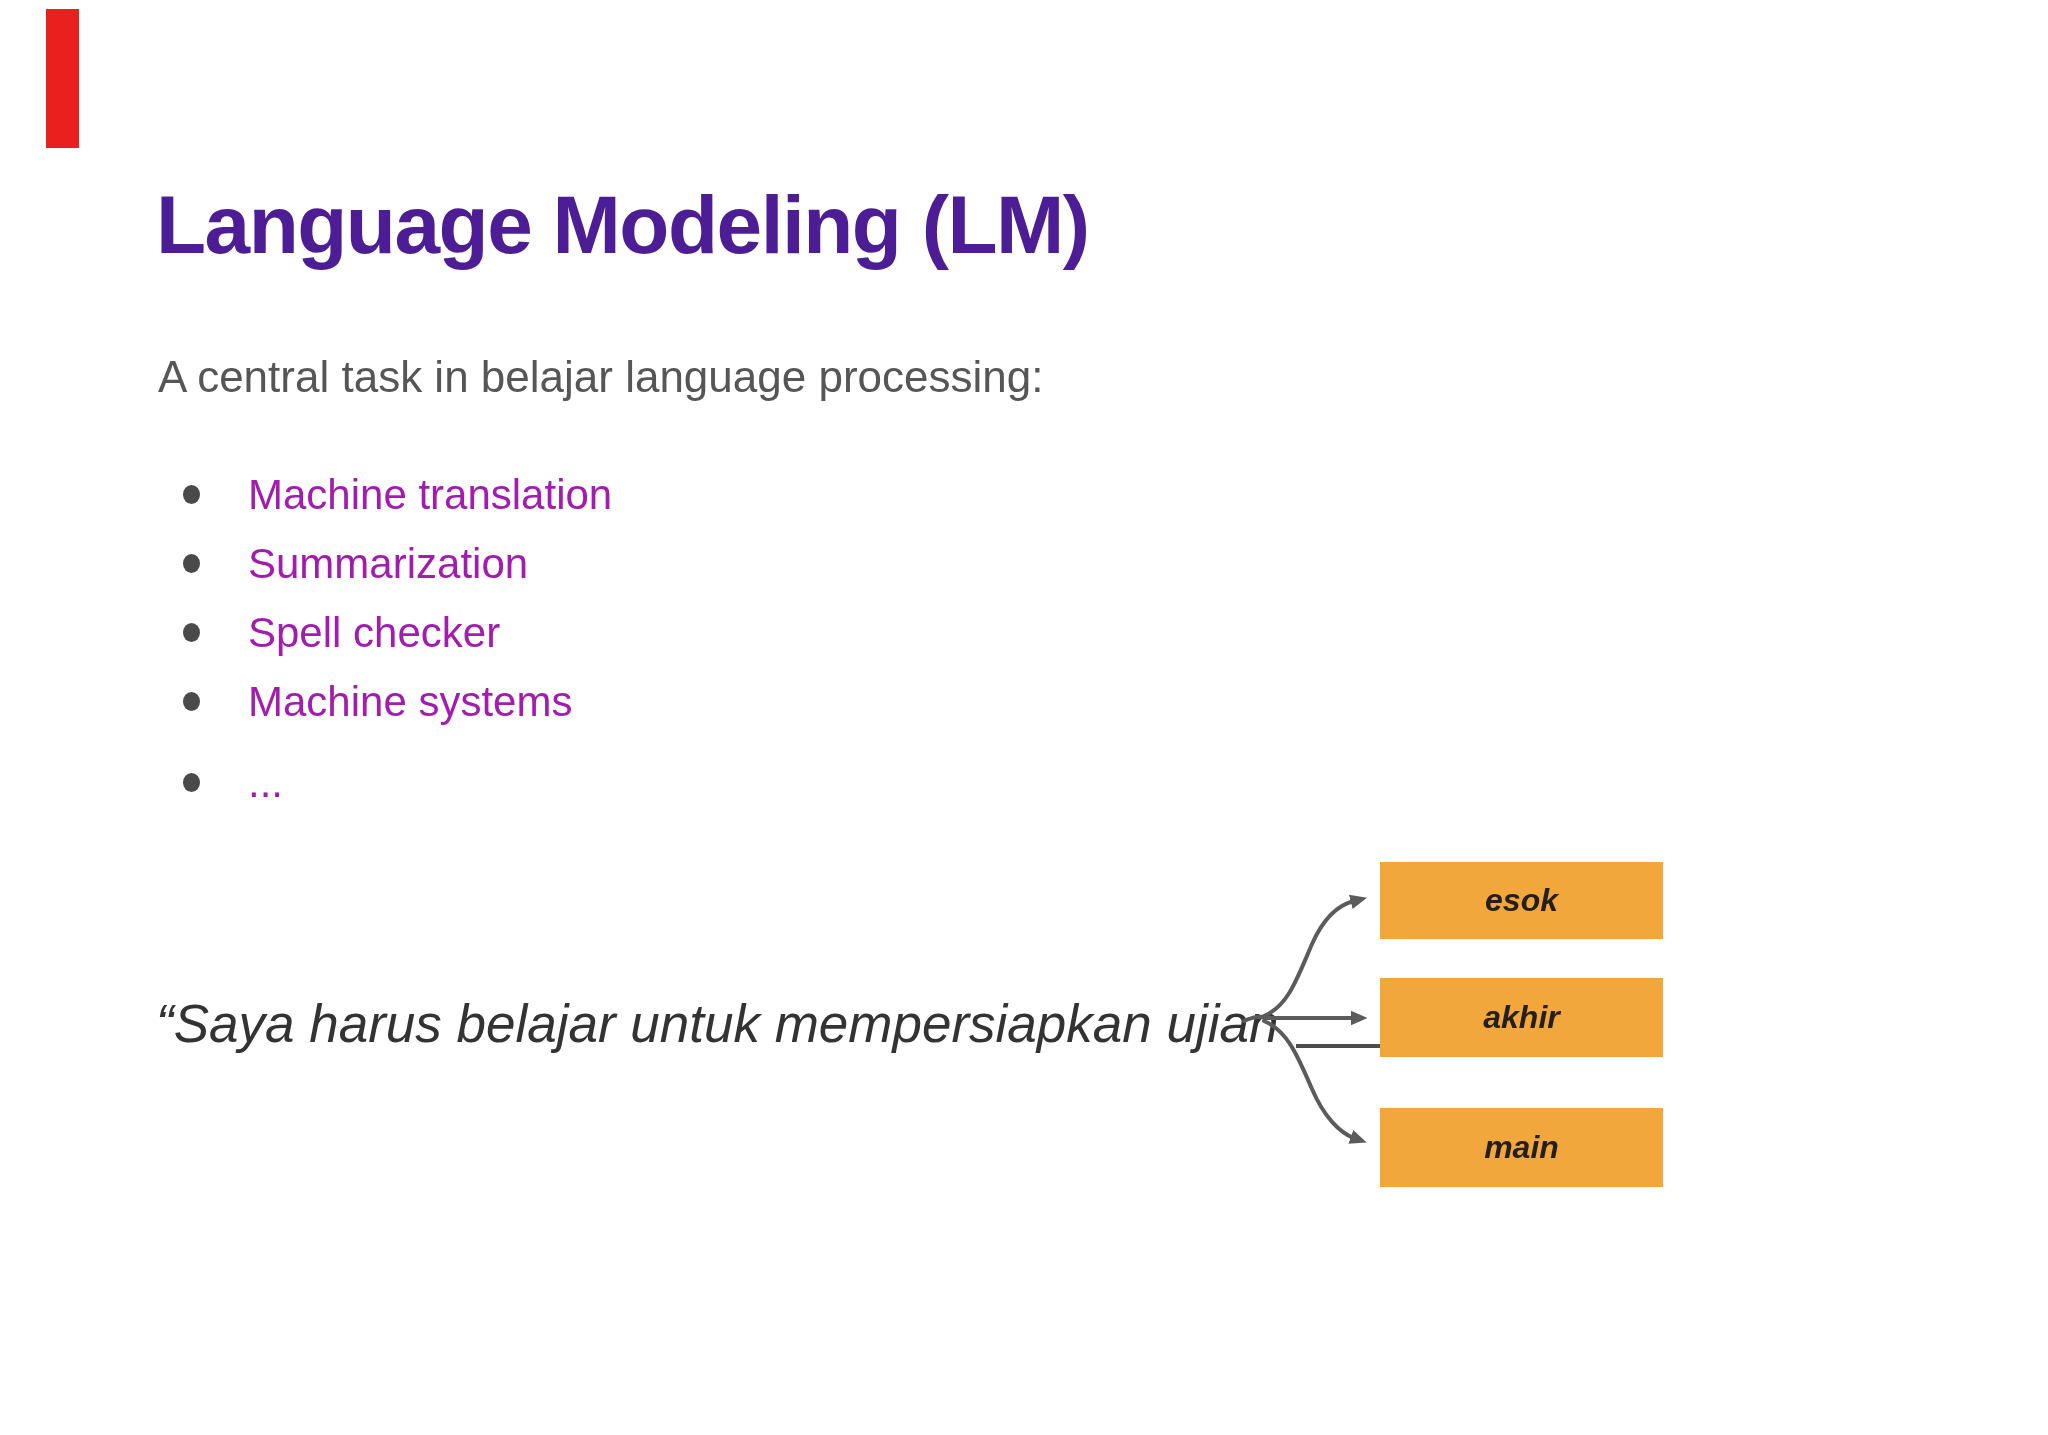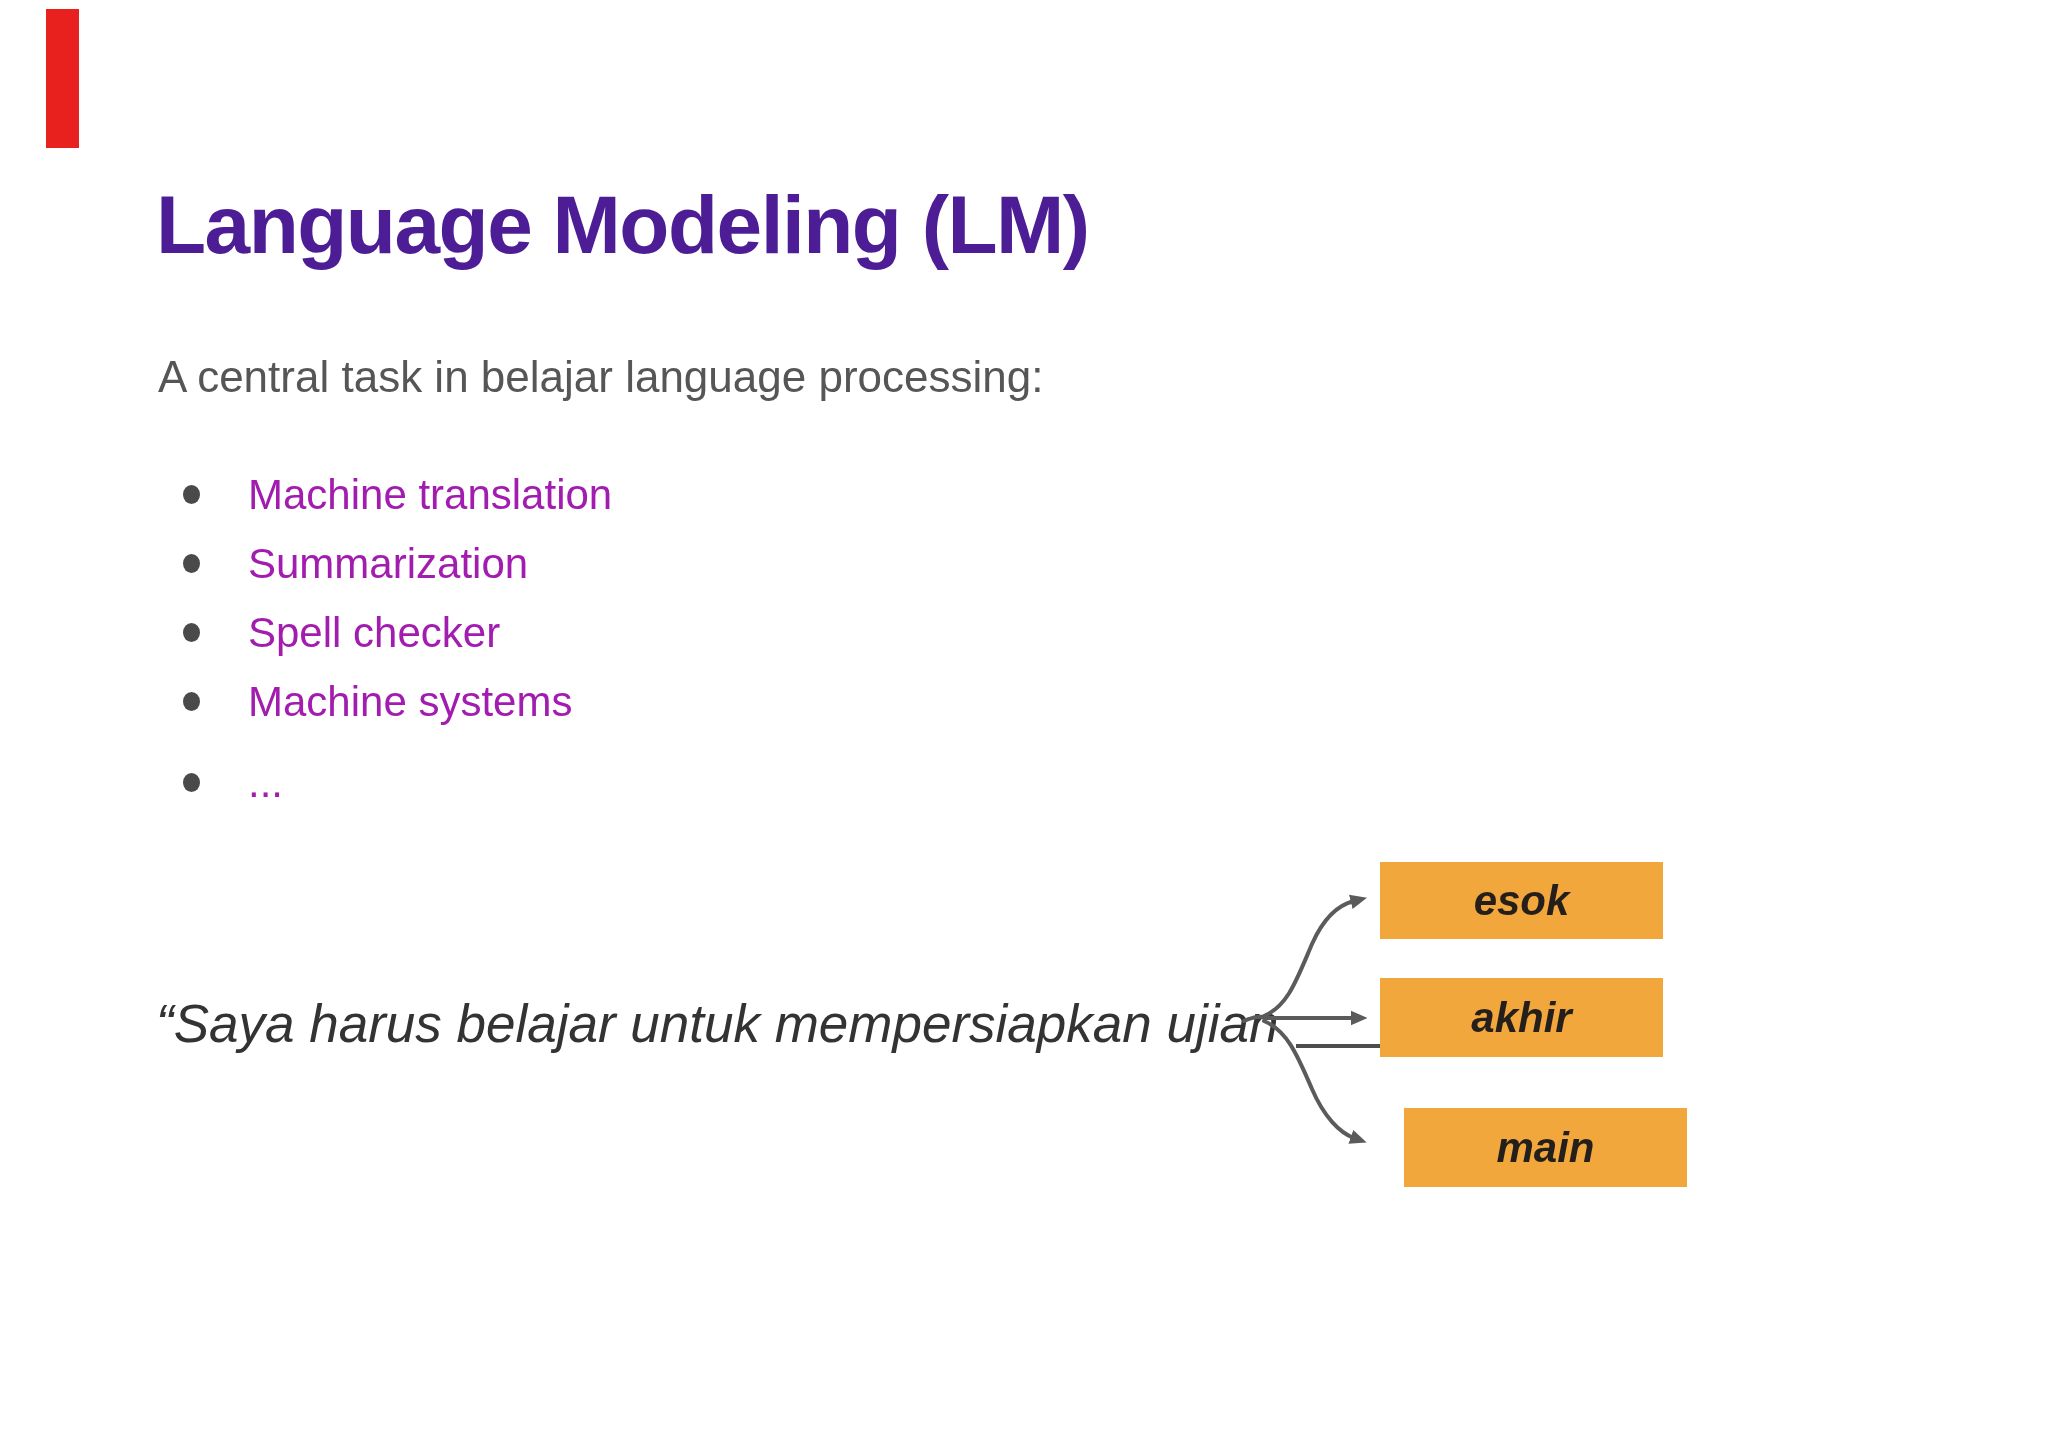--- a/index.html
+++ b/index.html
@@ -96,23 +96,23 @@
     position: absolute;
     left: 1380px;
     width: 283px;
     background: #f2a73d;
     display: flex;
     align-items: center;
     justify-content: center;
   }
   .candidate-box.esok  { top: 862px;  height: 77px; }
   .candidate-box.akhir { top: 978px;  height: 79px; }
-  .candidate-box.main  { top: 1108px; height: 79px; margin-left: 24px; }
+  .candidate-box.main  { top: 1108px; height: 79px; }
   .candidate-label {
-    font-size: 42px;
+    font-size: 32px;
     font-weight: bold;
     font-style: italic;
     color: #241f1a;
   }
 </style>
 </head>
 <body>
 
 <div class="slide">
 

